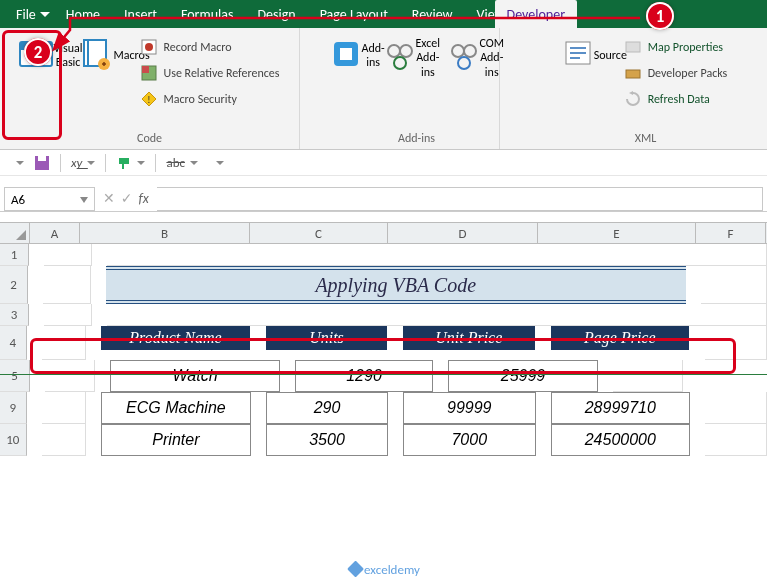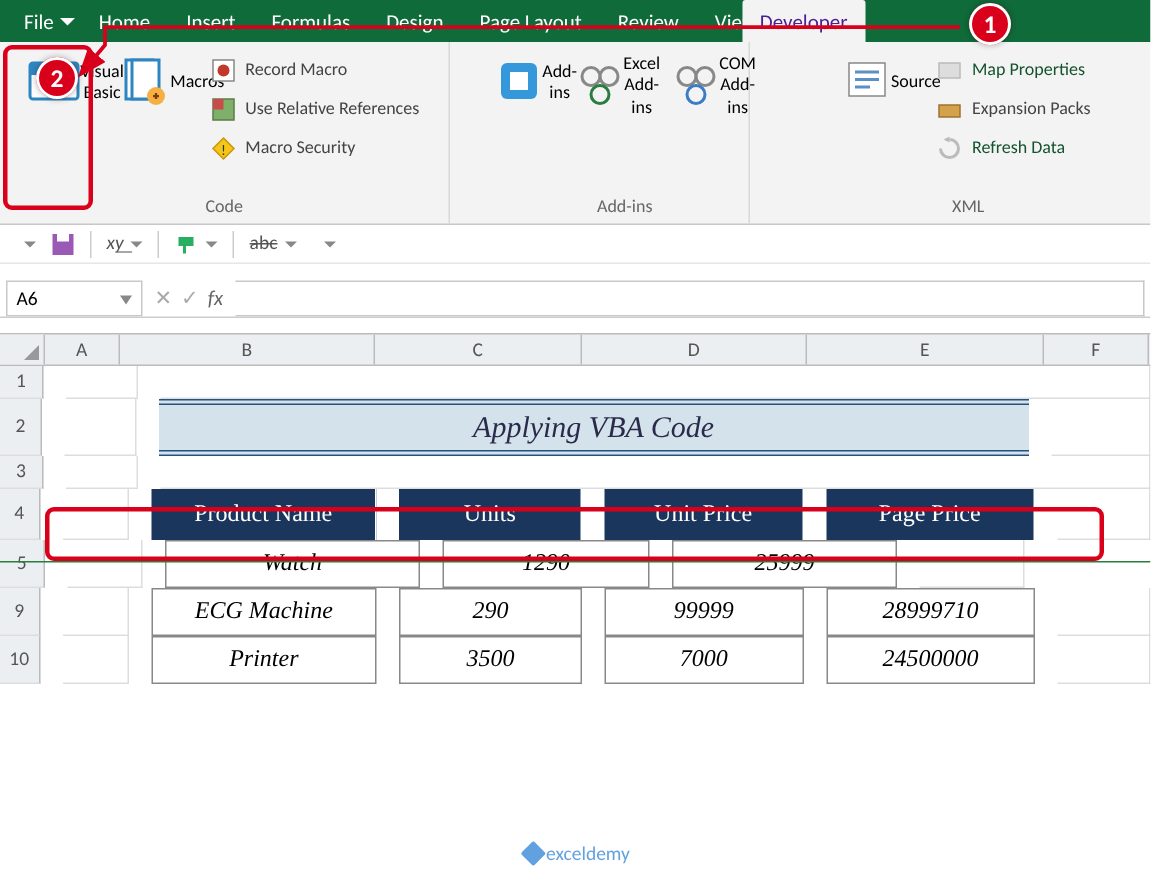--- a/index.html
+++ b/index.html
@@ -150,22 +150,22 @@
   .row{display:flex;}
   .cell{border-right:1px solid #ddd;border-bottom:1px solid #ddd;display:flex;align-items:center;justify-content:center;font-size:15px;height:32px;margin-left:15px;}
   .cA{width:50px;}
   .cB{width:170px;}
   .cC{width:138px;}
   .cD{width:150px;}
   .cE{width:158px;}
   .cF{width:70px;}
   .ch.cA{width:50px;}
   .title-cell{background:#d4e2ec;font-style:italic;font-family:'Comic Sans MS',cursive;font-size:20px;color:#2a2a4a;height:38px;border:none;border-top:4px double #265080;border-bottom:4px double #265080;}
-  .head-cell{background:#1b365d;color:#fff;font-family:'Comic Sans MS',cursive;font-size:16px;height:34px;border-right:1px solid #fff;border-bottom:none;}
-  .data-cell{font-style:italic;font-family:Liberation Serif, serif;font-size:16px;background:#fff;border:1px solid #888;}
+  .head-cell{background:#1b365d;color:#fff;font-style:italic;font-family:'Comic Sans MS',cursive;font-size:16px;height:24px;border-right:1px solid #fff;border-bottom:none;}
+  .data-cell{font-style:italic;font-family:Liberation Sans, sans-serif;font-size:16px;background:#fff;border:1px solid #888;}
   .row .data-cell:first-of-type{border-left:1px solid #888;}
   .watermark{position:absolute;left:50%;transform:translateX(-50%);bottom:6px;font-size:13px;color:#3b8ad8;display:flex;align-items:center;gap:1px;opacity:.8;}
   svg { display:block; }
 </style>
 </head>
 <body>
 
 <div class="menubar">
   <div class="menu-tab file">File</div>
   <div class="menu-tab">Home</div>
@@ -301,21 +301,21 @@
               </svg>
             </span>
           <span>Map Properties</span>
         </div>
         <div class="small-btn">
           <span class="ic">
               <svg width="16" height="16">
                 <rect x="1" y="5" width="14" height="8" fill="#d4a24a" stroke="#9c7430"></rect>
               </svg>
             </span>
-          <span>Expansion Packs</span>
+          <span>Developer Packs</span>
         </div>
         <div class="small-btn disabled">
           <span class="ic">
               <svg width="16" height="16">
                 <path d="M8,2 A6,6 0 1 1 2,8" fill="none" stroke="#bbb" stroke-width="2"></path>
                 <path d="M8,0 L8,4 L4,2 Z" fill="#bbb"></path>
               </svg>
             </span>
           <span>Refresh Data</span>
         </div>

